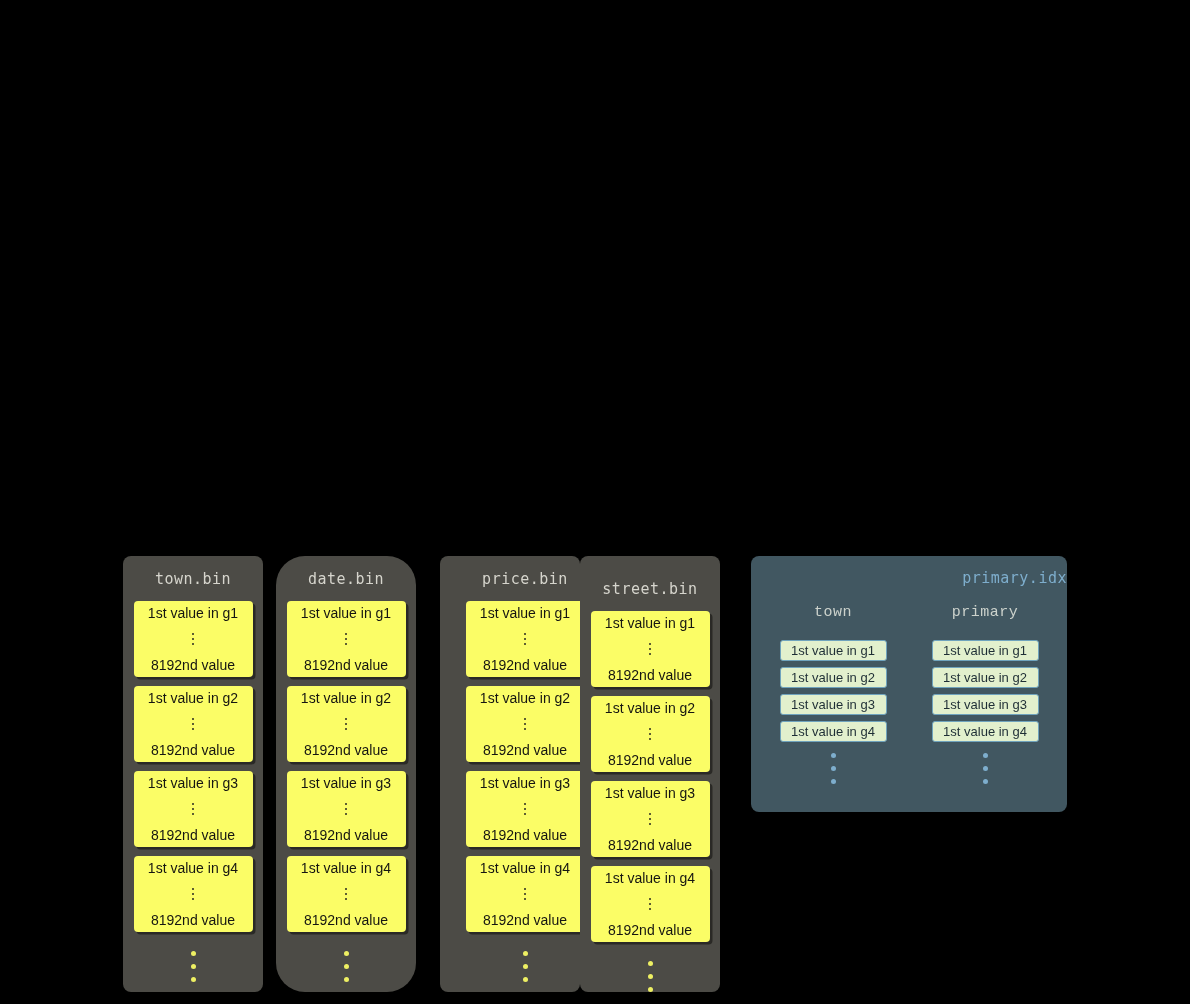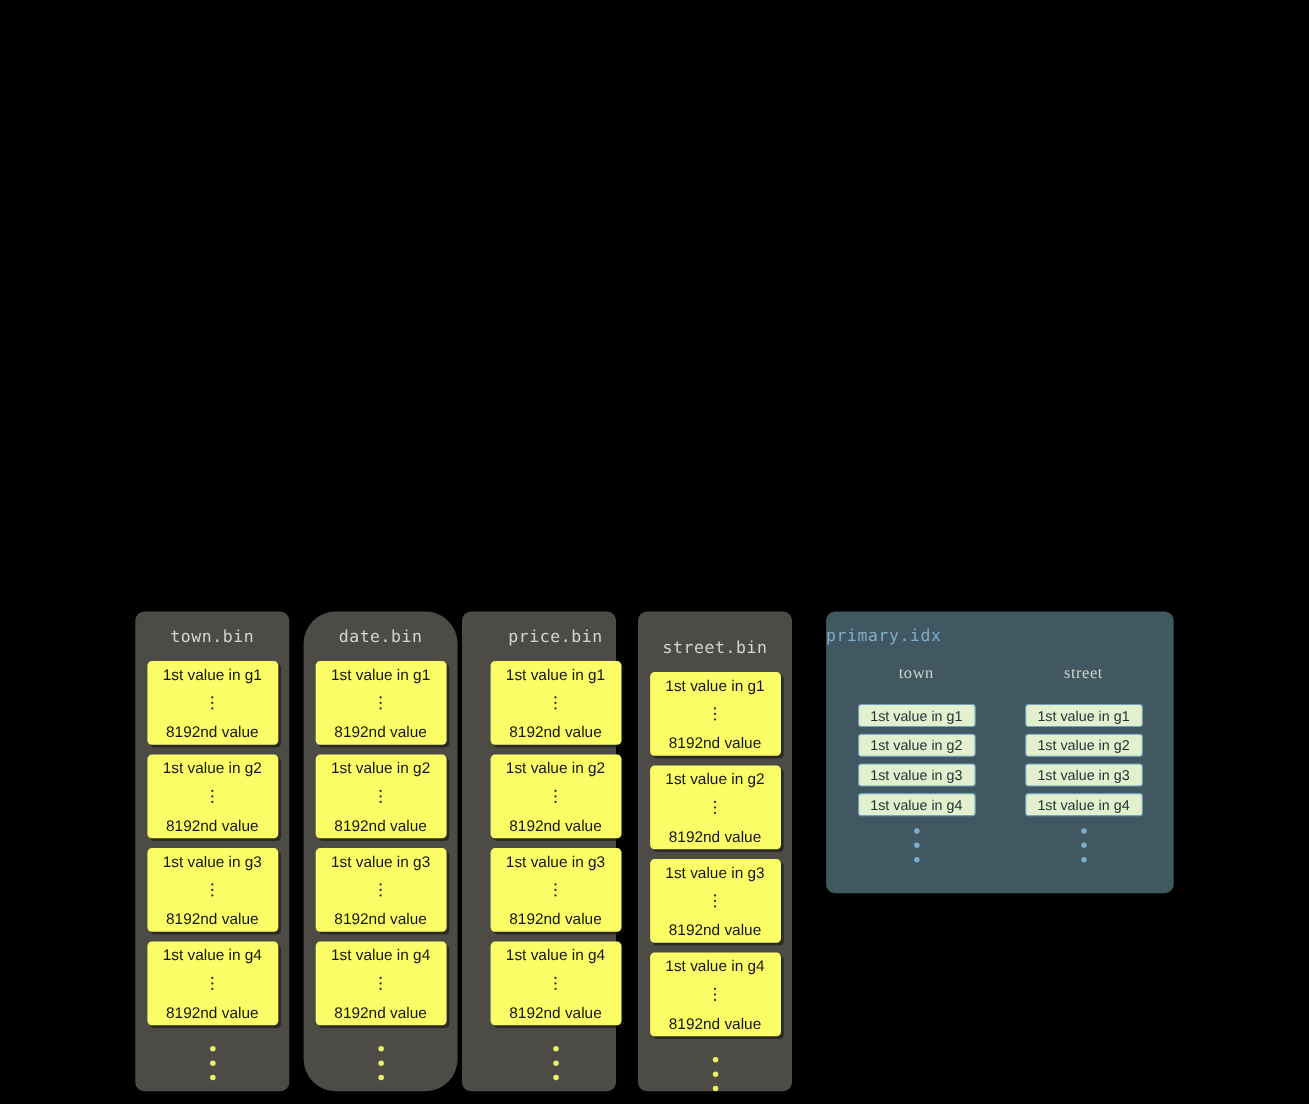--- a/index.html
+++ b/index.html
@@ -20,21 +20,21 @@
     height: 436px;
     background: #4c4b46;
     border-radius: 8px;
     display: flex;
     flex-direction: column;
     align-items: center;
     box-sizing: border-box;
   }
   .c0 { left: 123px; }
   .c1 { left: 276px; border-radius: 29px; }
-  .c2 { left: 420px; padding-left: 30px; }
+  .c2 { left: 440px; padding-left: 30px; }
   .c3 { left: 580px; justify-content: flex-end; }
 
   .bin-title {
     height: 45px;
     display: flex;
     align-items: center;
     font-family: "DejaVu Sans Mono", monospace;
     font-size: 15px;
     color: #d6d5cd;
     letter-spacing: 0.5px;
@@ -71,36 +71,36 @@
     position: absolute;
     left: 751px;
     top: 556px;
     width: 316px;
     height: 256px;
     background: #415761;
     border-radius: 8px;
     box-sizing: border-box;
   }
   .idx-title {
-    text-align: left;
+    text-align: right;
     margin-top: 13px;
     font-family: "DejaVu Sans Mono", monospace;
     font-size: 15px;
     color: #7eaecd;
     letter-spacing: 0.5px;
   }
   .idx-columns {
     display: flex;
     justify-content: center;
     gap: 45px;
     margin-top: 17px;
   }
   .idx-col { display: flex; flex-direction: column; align-items: center; }
   .idx-label {
-    font-family: Liberation Serif, serif;
+    font-family: Liberation Mono, monospace;
     font-size: 15px;
     color: #ccd2cc;
     margin-bottom: 19px;
     letter-spacing: 0.5px;
   }
   .idx-entry {
     width: 107px;
     height: 21px;
     box-sizing: border-box;
     margin-bottom: 6px;
@@ -309,21 +309,21 @@
         <div class="idx-entry">1st value in g2</div>
         <div class="idx-entry">1st value in g3</div>
         <div class="idx-entry">1st value in g4</div>
         <div class="more-dots blue">
             <i></i>
             <i></i>
             <i></i>
           </div>
       </div>
       <div class="idx-col">
-        <div class="idx-label">street</div>
+        <div class="idx-label">primary</div>
         <div class="idx-entry">1st value in g1</div>
         <div class="idx-entry">1st value in g2</div>
         <div class="idx-entry">1st value in g3</div>
         <div class="idx-entry">1st value in g4</div>
         <div class="more-dots blue">
             <i></i>
             <i></i>
             <i></i>
           </div>
       </div>

